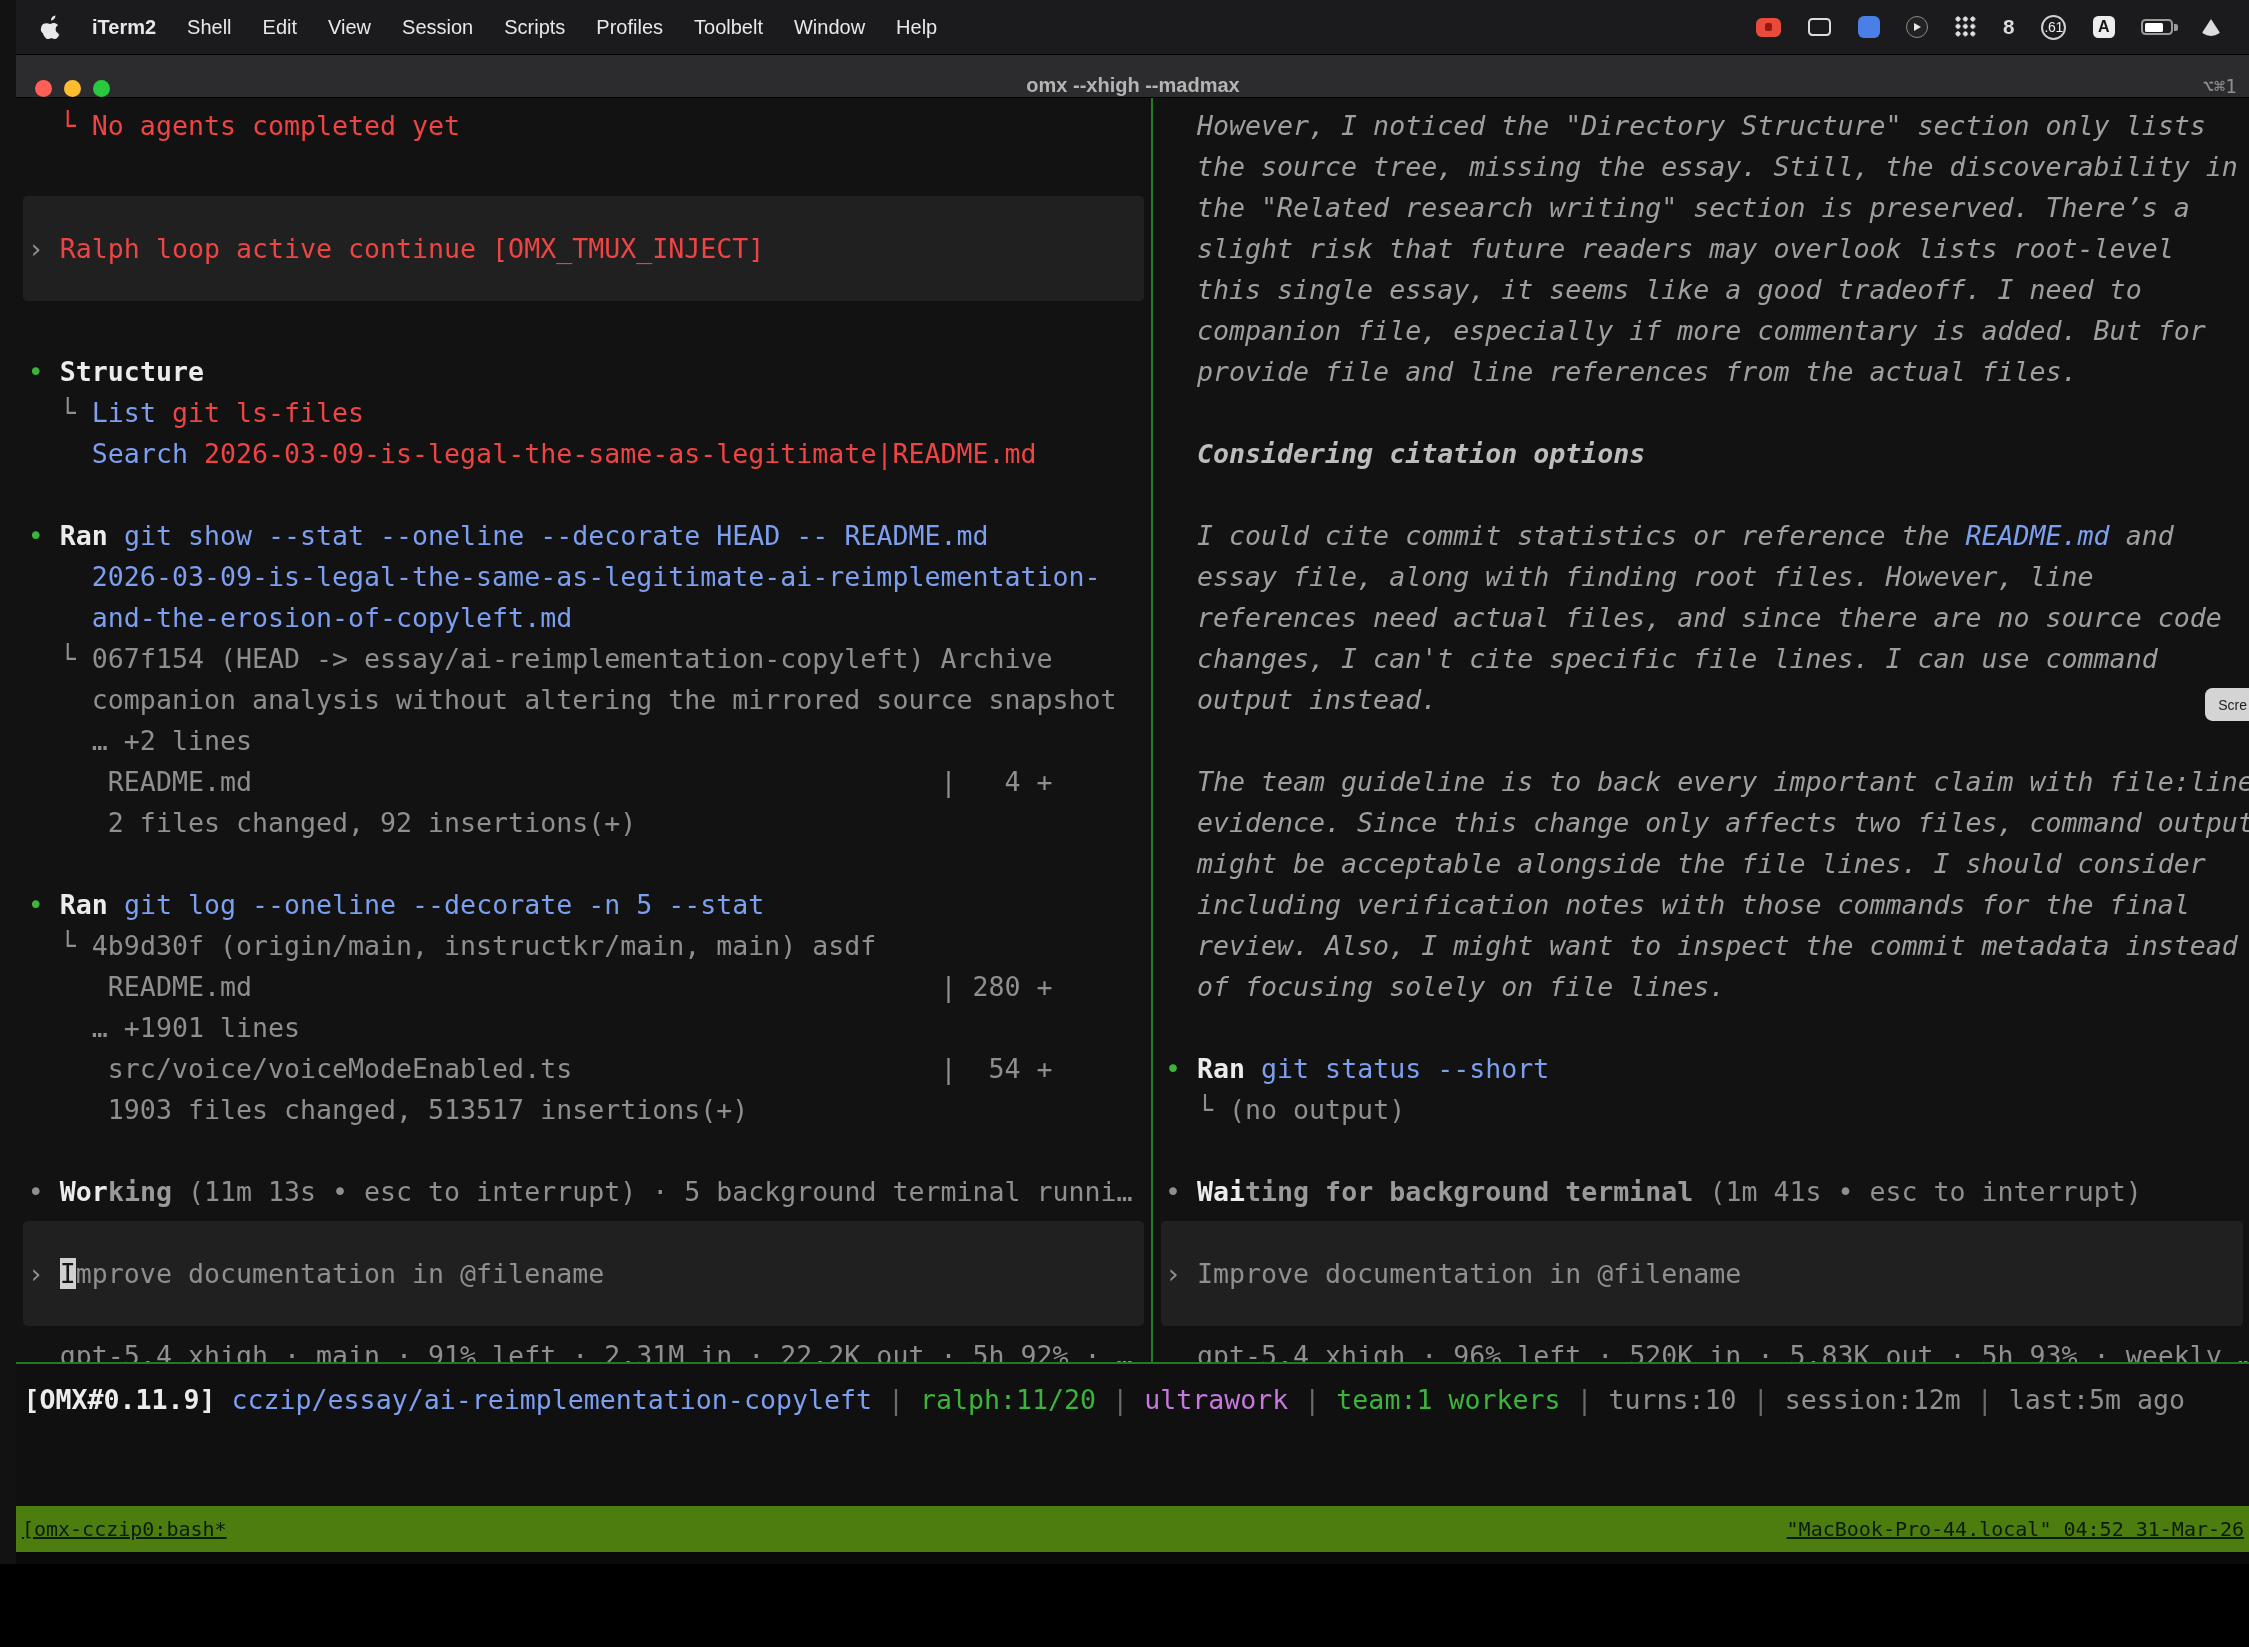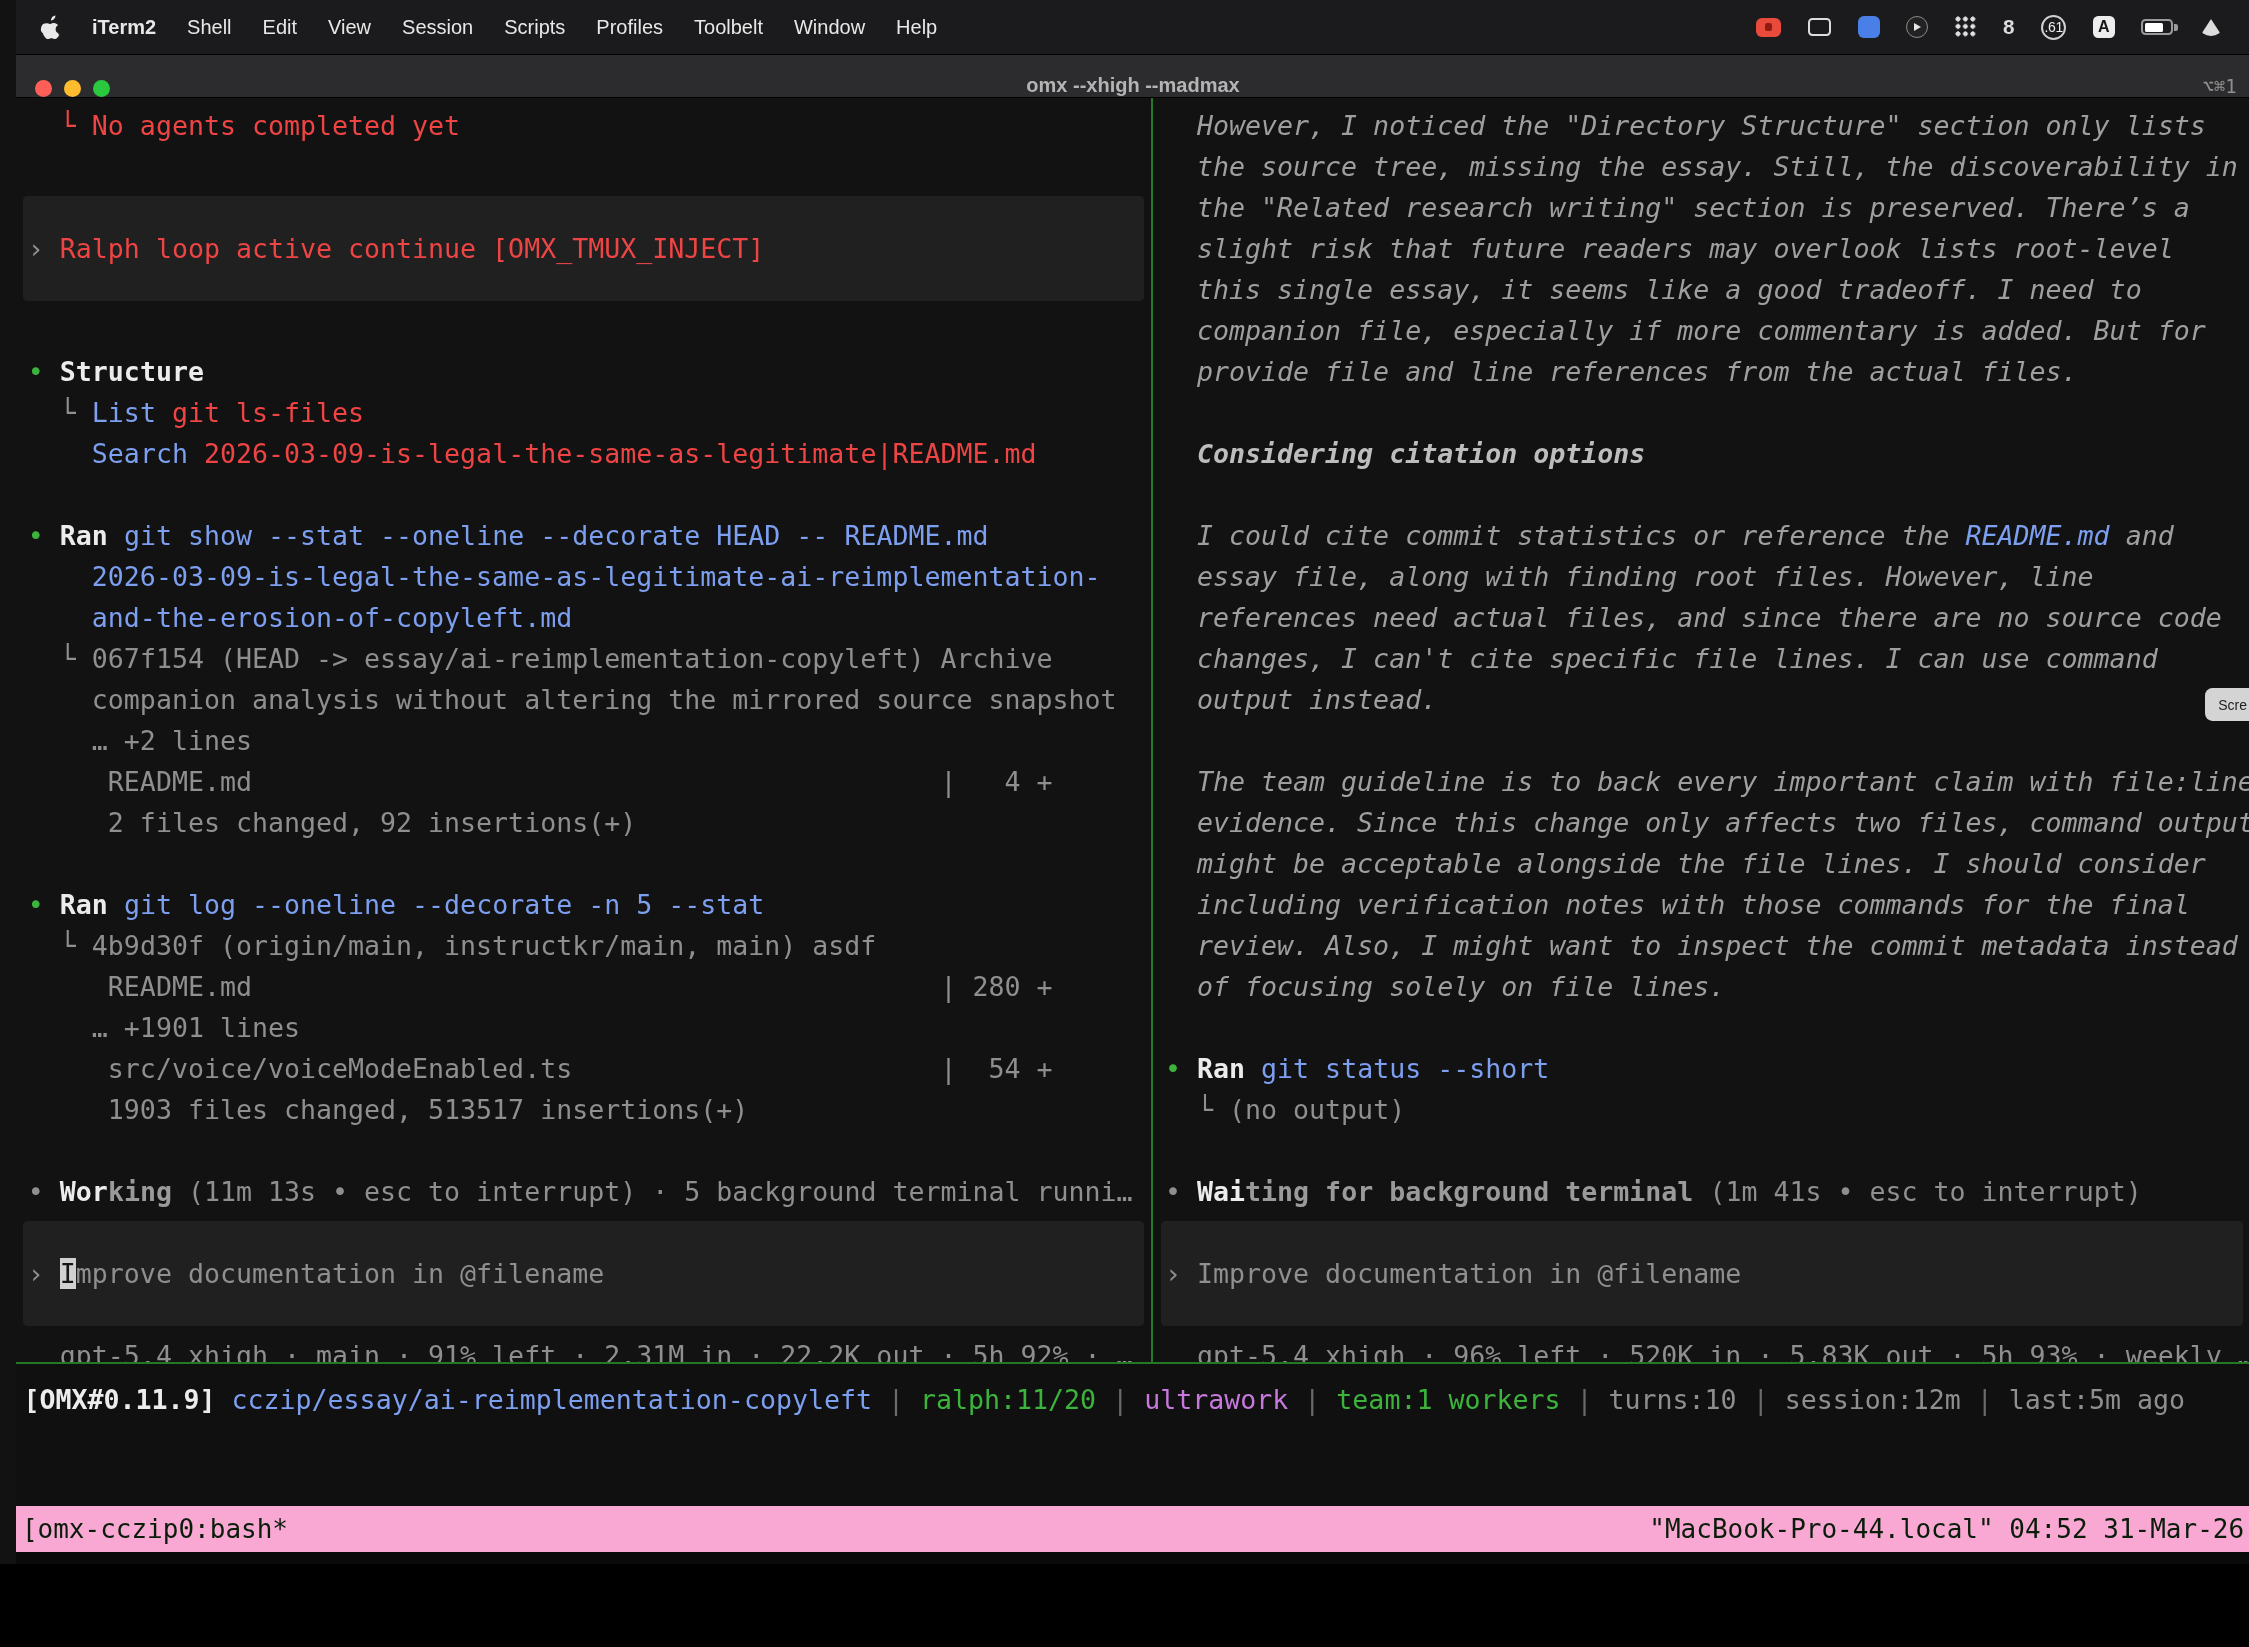--- a/index.html
+++ b/index.html
@@ -70,22 +70,22 @@
   .s-grn { color:#3cb43c; }
   .s-mag { color:#c678dd; }
   .s-sep { color:#6a6a6a; }
   .s-i   { color:#9f9f9f; font-style:italic; }
   .s-ib  { color:#bdbdbd; font-style:italic; font-weight:bold; }
   .s-cur { background:#d0d0d0; color:#151515; }
 
   
   .bottompane { flex:0 0 142px; padding:14.8px 0 0 7.4px; background:#101010; }
   .omx { white-space:pre; padding-left:0; }
-  .tmuxbar { flex:0 0 46px; background:#f9a8d4; color:#0a1c0a; display:flex; align-items:center;
-             padding:0 5.9px; white-space:pre; font-size:26px; }
+  .tmuxbar { flex:0 0 46px; background:#4d7c0f; color:#0a1c0a; display:flex; align-items:center;
+             padding:0 5.9px; white-space:pre; font-size:20px;text-decoration:underline; }
   .tmux-right { margin-left:auto; }
   .afterbar { flex:0 0 11.8px; background:#0a0a0a; }
 
   
   .tooltip { position:absolute; right:0; top:688px; background:#d4d4d4; color:#1e1e1e;
              font-family:"Liberation Sans",sans-serif; font-size:14px; line-height:1;
              padding:9.6px 3px 9.6px 13.3px; border-radius:7.4px 0 0 7.4px; max-width:63px; overflow:hidden; white-space:nowrap; }
 </style>
 </head>
 <body>

